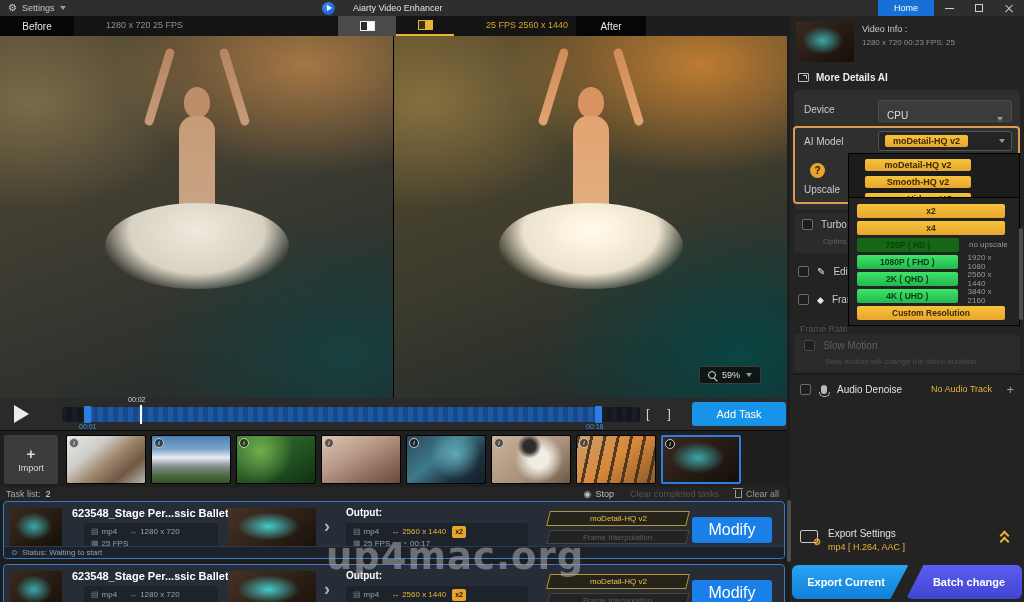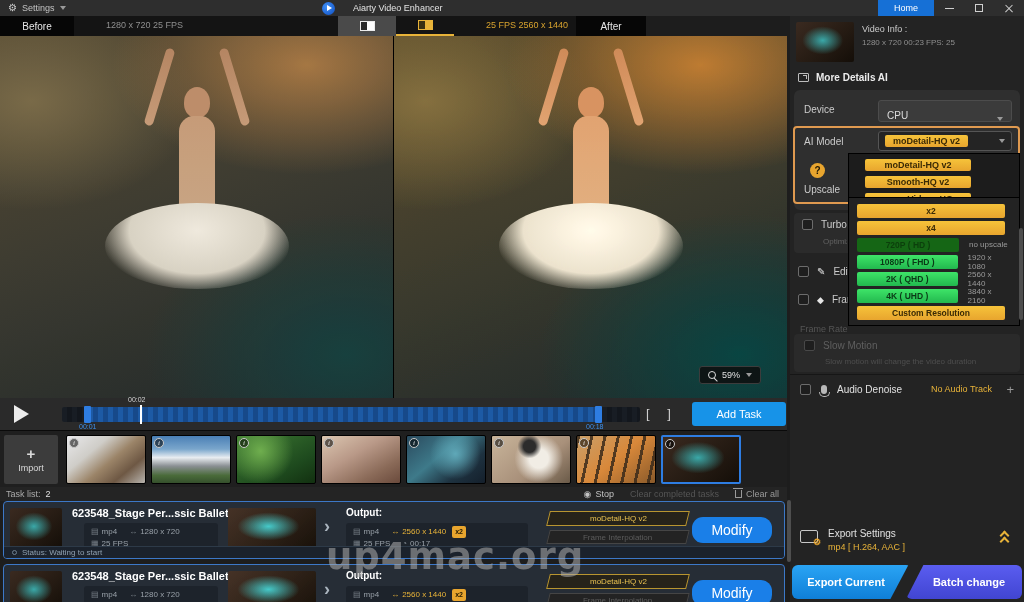--- a/index.html
+++ b/index.html
@@ -122,21 +122,21 @@
   .t-chev{position:absolute;left:320px;top:14px;color:#aab4be;font-size:18px;font-weight:bold}
   .t-out-label{position:absolute;left:342px;top:5px;font-weight:bold;color:#fff;font-size:10px}
   .t-out-specs{left:342px;top:21px;width:182px;height:29px}
   .yel{color:#e8b339}
   .x2-badge{background:#e8a52e;color:#241a02;font-size:7px;font-weight:bold;border-radius:2px;padding:0 3px;margin-left:3px}
   .t-badges{position:absolute;left:536px;top:9px;width:156px;display:flex;flex-direction:column;gap:4px;align-items:center}
   .badge-model{width:140px;height:15px;border:1px solid #b89530;background:#26231a;color:#e8c050;font-size:8px;display:flex;align-items:center;justify-content:center;transform:skewX(-14deg)}
   .badge-model span{transform:skewX(14deg)}
   .badge-frame{width:140px;height:14px;border:1px solid #454545;background:#232323;color:#5c5c5c;font-size:8px;display:flex;align-items:center;justify-content:center;transform:skewX(-14deg)}
   .badge-frame span{transform:skewX(14deg)}
-  .modify{position:absolute;right:12px;top:15px;width:80px;height:26px;background:#1a7fe8;border-radius:11px;color:#fff;font-size:14px;display:flex;align-items:center;justify-content:center}
+  .modify{position:absolute;right:12px;top:15px;width:80px;height:26px;background:#1a7fe8;border-radius:3px;color:#fff;font-size:16px;display:flex;align-items:center;justify-content:center}
   .t-status{position:absolute;left:0;bottom:0;width:100%;height:12px;background:#1b222c;border-top:1px solid #2d3a48;font-size:8px;color:#8fa0b0;display:flex;align-items:center;gap:5px;padding-left:8px;border-radius:0 0 3px 3px}
   .st-dot{width:5px;height:5px;border-radius:50%;border:1px solid #6f8090}
   .task-scroll{position:absolute;left:787px;top:500px;width:4px;height:62px;background:#4e4e4e;border-radius:2px;z-index:6}
 
   .watermark{position:absolute;left:326px;top:535px;font-size:37px;font-weight:bold;color:rgba(175,175,175,.55);z-index:40;letter-spacing:1px;font-family:"DejaVu Sans",sans-serif}
 
   
   .sidebar{position:absolute;top:16px;left:790px;width:234px;height:586px;background:#232323}
   .vi-thumb{position:absolute;left:6px;top:6px;width:58px;height:40px;border-radius:2px}
   .vi-text{position:absolute;left:72px;top:7px;color:#8f8f8f;font-size:8px;line-height:13px}

